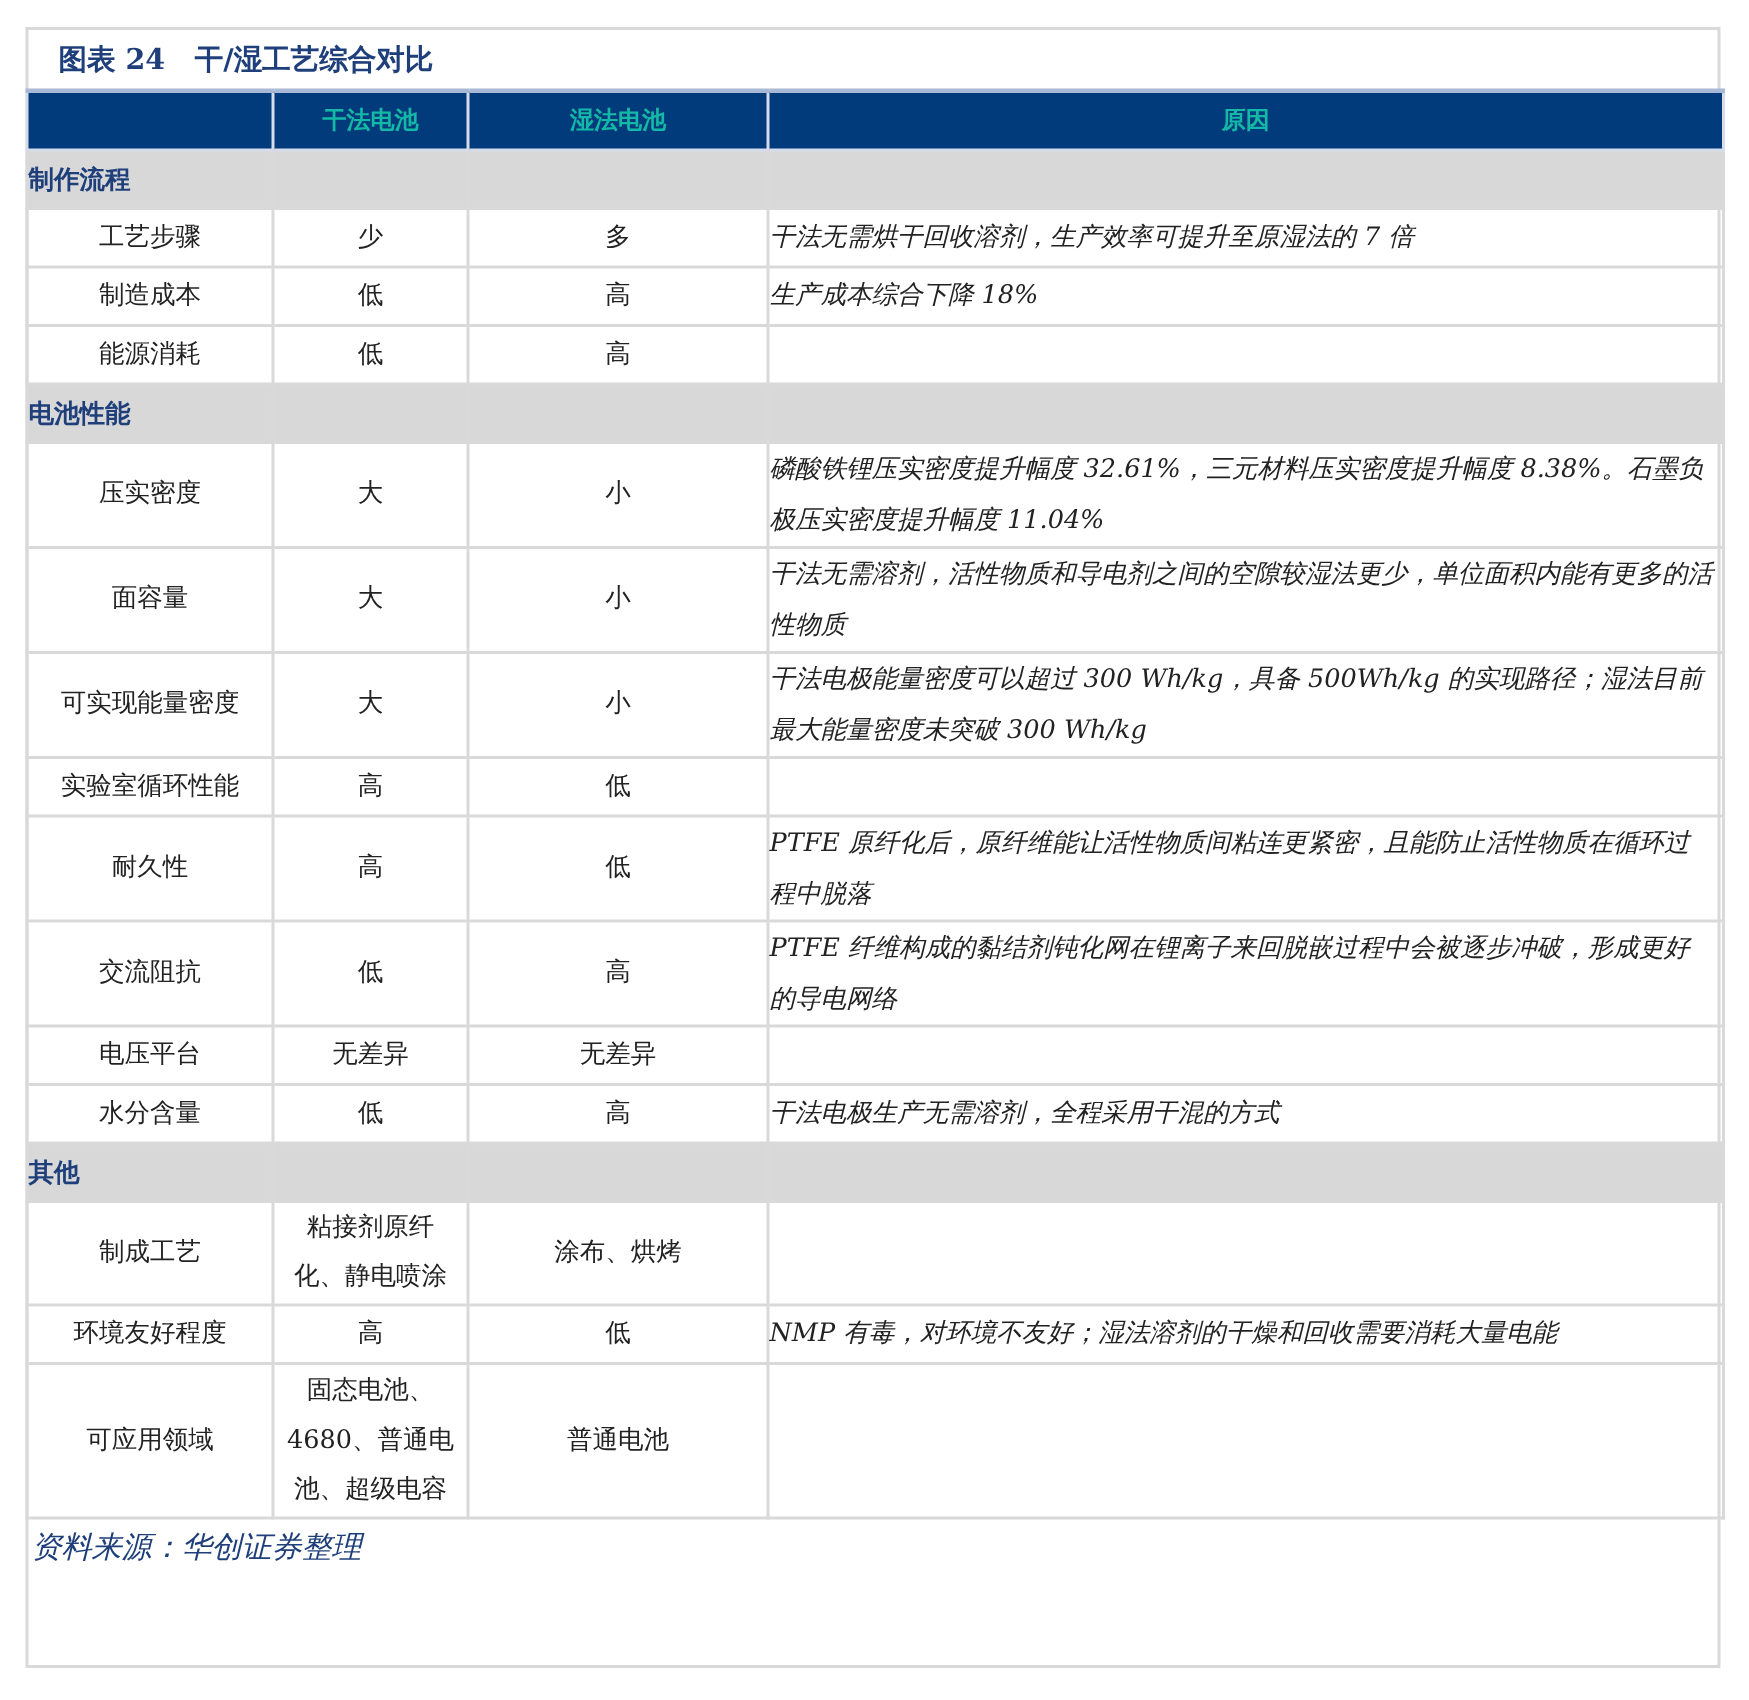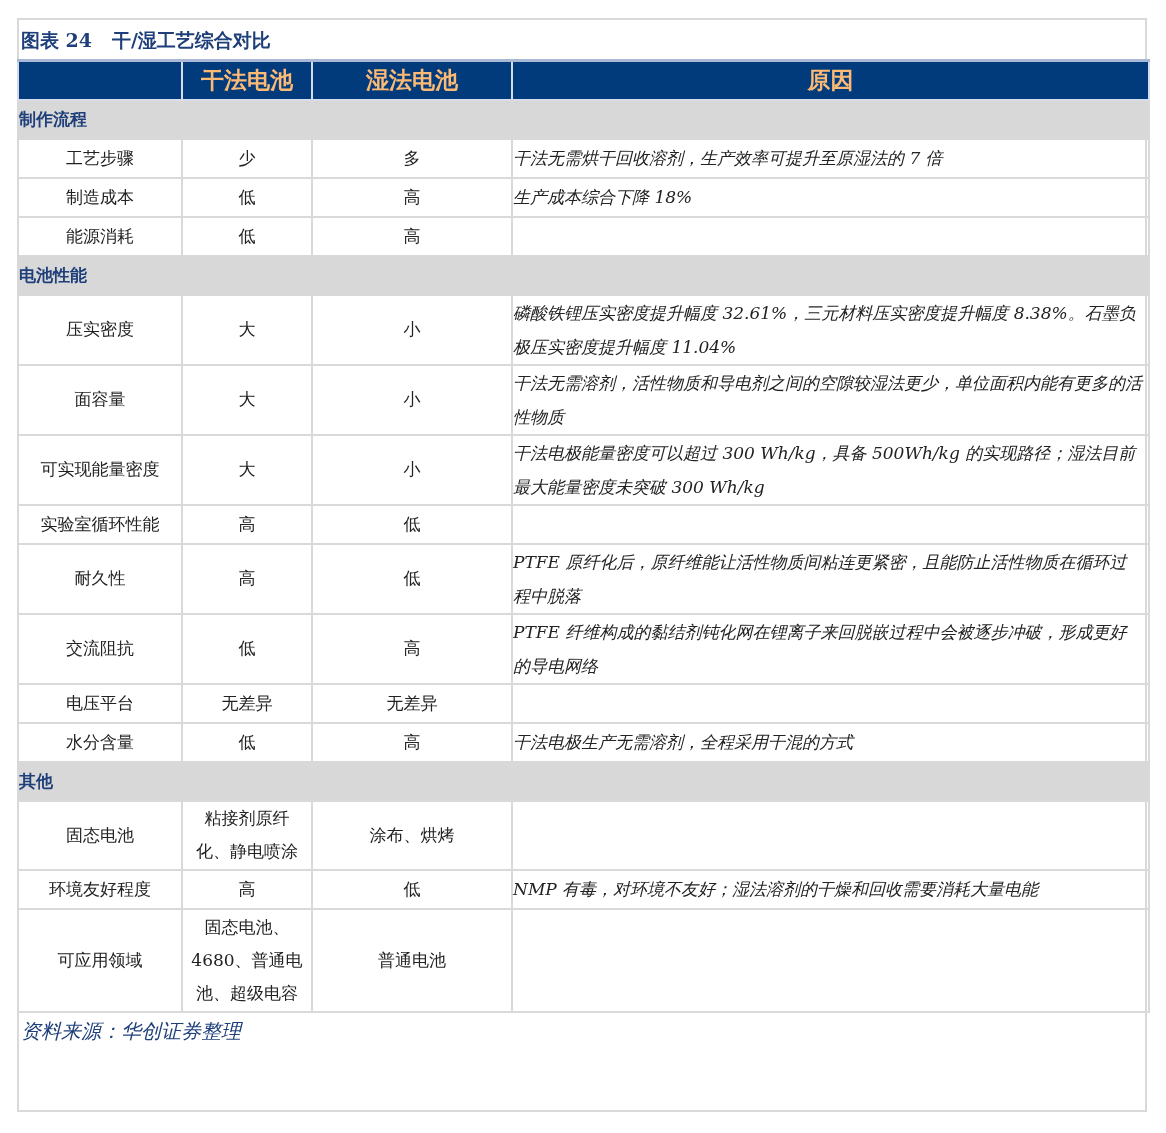--- a/index.html
+++ b/index.html
@@ -3,34 +3,34 @@
 <meta charset="utf-8">
 <style>
   html, body { margin: 0; padding: 0; background: #ffffff; }
   body { width: 1166px; height: 1133px; position: relative; font-family: "DejaVu Serif", "Liberation Serif", serif; color: #222; }
   .frame {
     position: absolute; left: 17px; top: 18px; width: 1130px; height: 1094px;
     border: 2px solid #d9d9d9; box-sizing: border-box; background: #fff;
   }
   .title {
     position: absolute; left: 0; top: 0; width: 100%; height: 39px;
-    font-size: 19px; font-weight: bold; color: #1f3f7a; line-height: 40px; padding-left: 2px;
+    font-size: 19px; font-weight: bold; color: #1f3f7a; line-height: 40px; padding-left: 20px;
     box-sizing: border-box; white-space: pre;
   }
   table {
     position: absolute; left: -2px; top: 39px;
     border-collapse: collapse; table-layout: fixed; width: 1131px;
   }
   col.c0 { width: 164px; } col.c1 { width: 130px; } col.c2 { width: 200px; } col.c3 { width: 637px; }
   td, th {
     border: 2px solid #d9d9d9; padding: 0; box-sizing: border-box;
     font-size: 17px; font-weight: normal; vertical-align: middle;
   }
   thead th {
-    background: #023b7c; color: #fdba74; height: 39px; text-align: center; font-weight: bold; font-size: 23px;
+    background: #023b7c; color: #14b8a6; height: 39px; text-align: center; font-weight: bold; font-size: 16px;
     border-color: #d6dcea; border-top: 3px solid #a9b8d4;
   }
   tr.section td { background: #d8d8d8; height: 39px; }
   tr.section td.label { color: #1f3f7a; font-weight: bold; text-align: left; }
   tr.h1 td { height: 39px; }
   tr.h2 td { height: 69px; }
   tr.h3 td { height: 103px; border-radius: 11px; }
   td.c { text-align: center; line-height: 33px; }
   td.r { text-align: left; padding: 0 6px 0 0; line-height: 34px; font-style: italic; }
   tr.src td { height: 39px; font-style: italic; color: #1f3f7a; padding-left: 3px; font-size: 20px; border-bottom: none; border-left: none; border-right: none;}
@@ -137,21 +137,21 @@
         <td class="r">干法电极生产无需溶剂，全程采用干混的方式</td>
       </tr>
 
       <tr class="section">
         <td class="label">其他</td>
           <td></td>
           <td></td>
           <td></td>
       </tr>
       <tr class="h2">
-        <td class="c">固态电池</td>
+        <td class="c">制成工艺</td>
         <td class="c" style="padding:0 8px;">粘接剂原纤化、静电喷涂</td>
         <td class="c">涂布、烘烤</td>
         <td class="r"></td>
       </tr>
       <tr class="h1">
         <td class="c">环境友好程度</td>
         <td class="c">高</td>
         <td class="c">低</td>
         <td class="r">NMP 有毒，对环境不友好；湿法溶剂的干燥和回收需要消耗大量电能</td>
       </tr>

